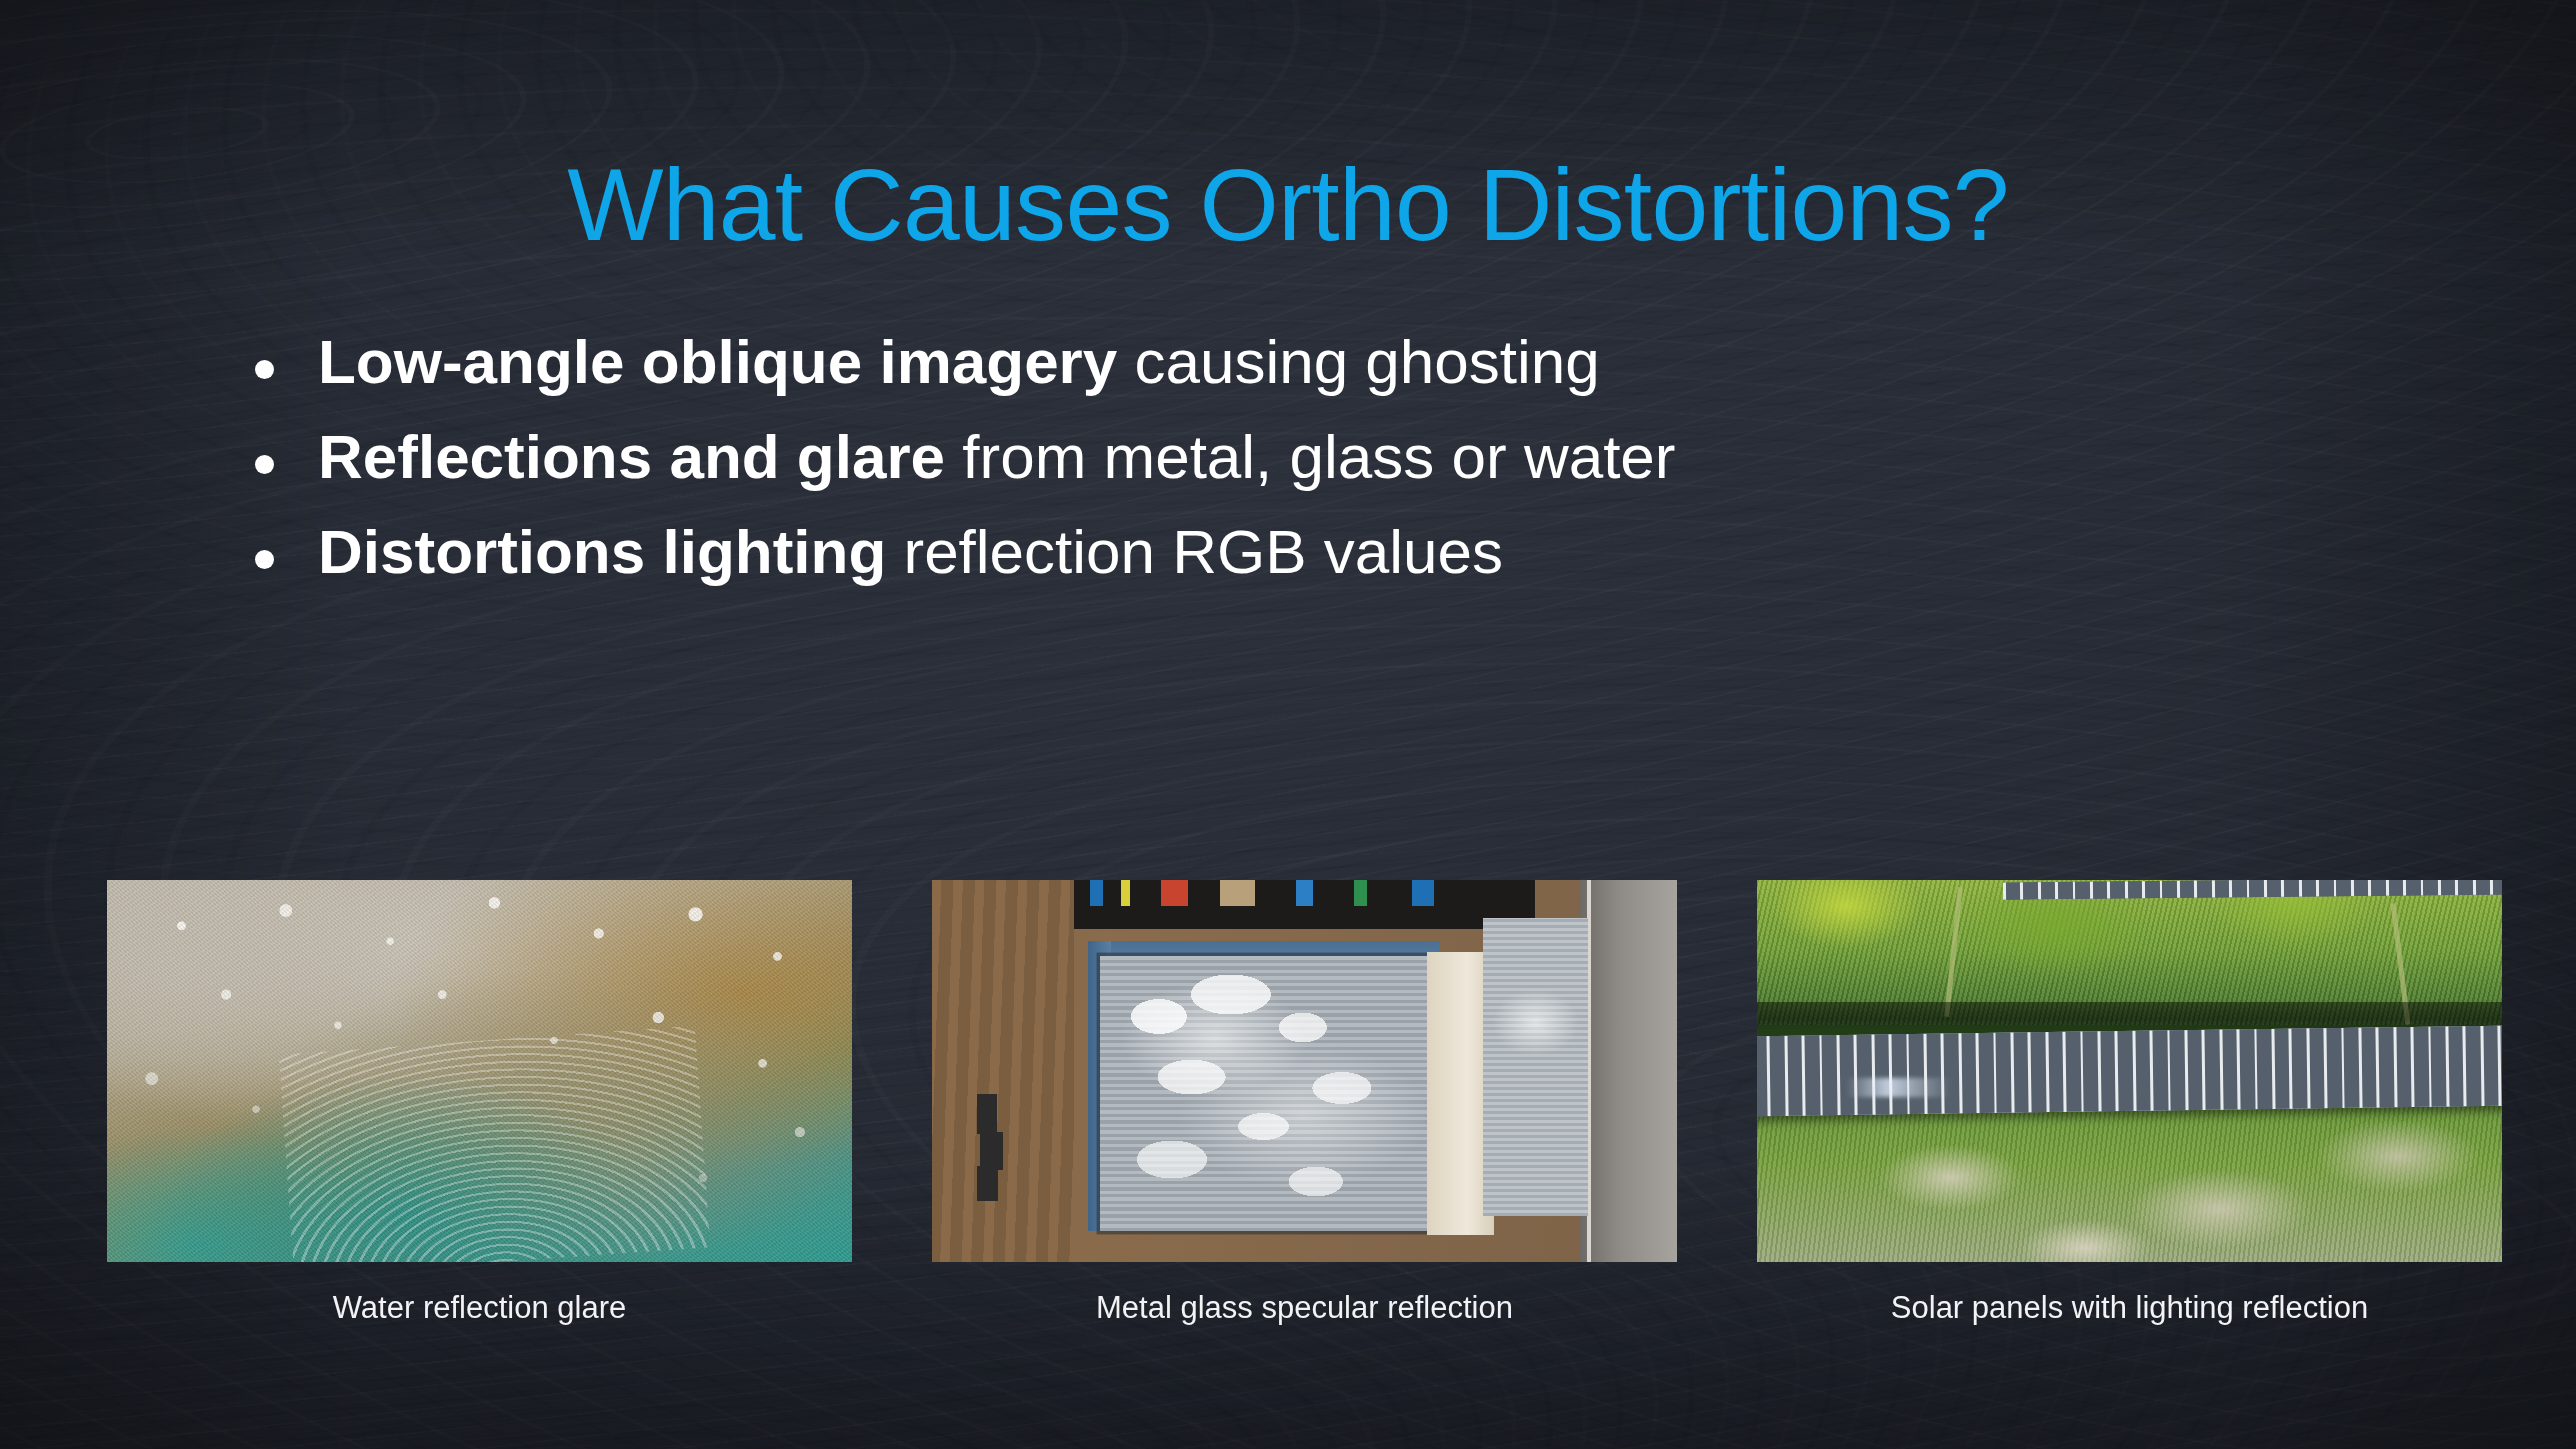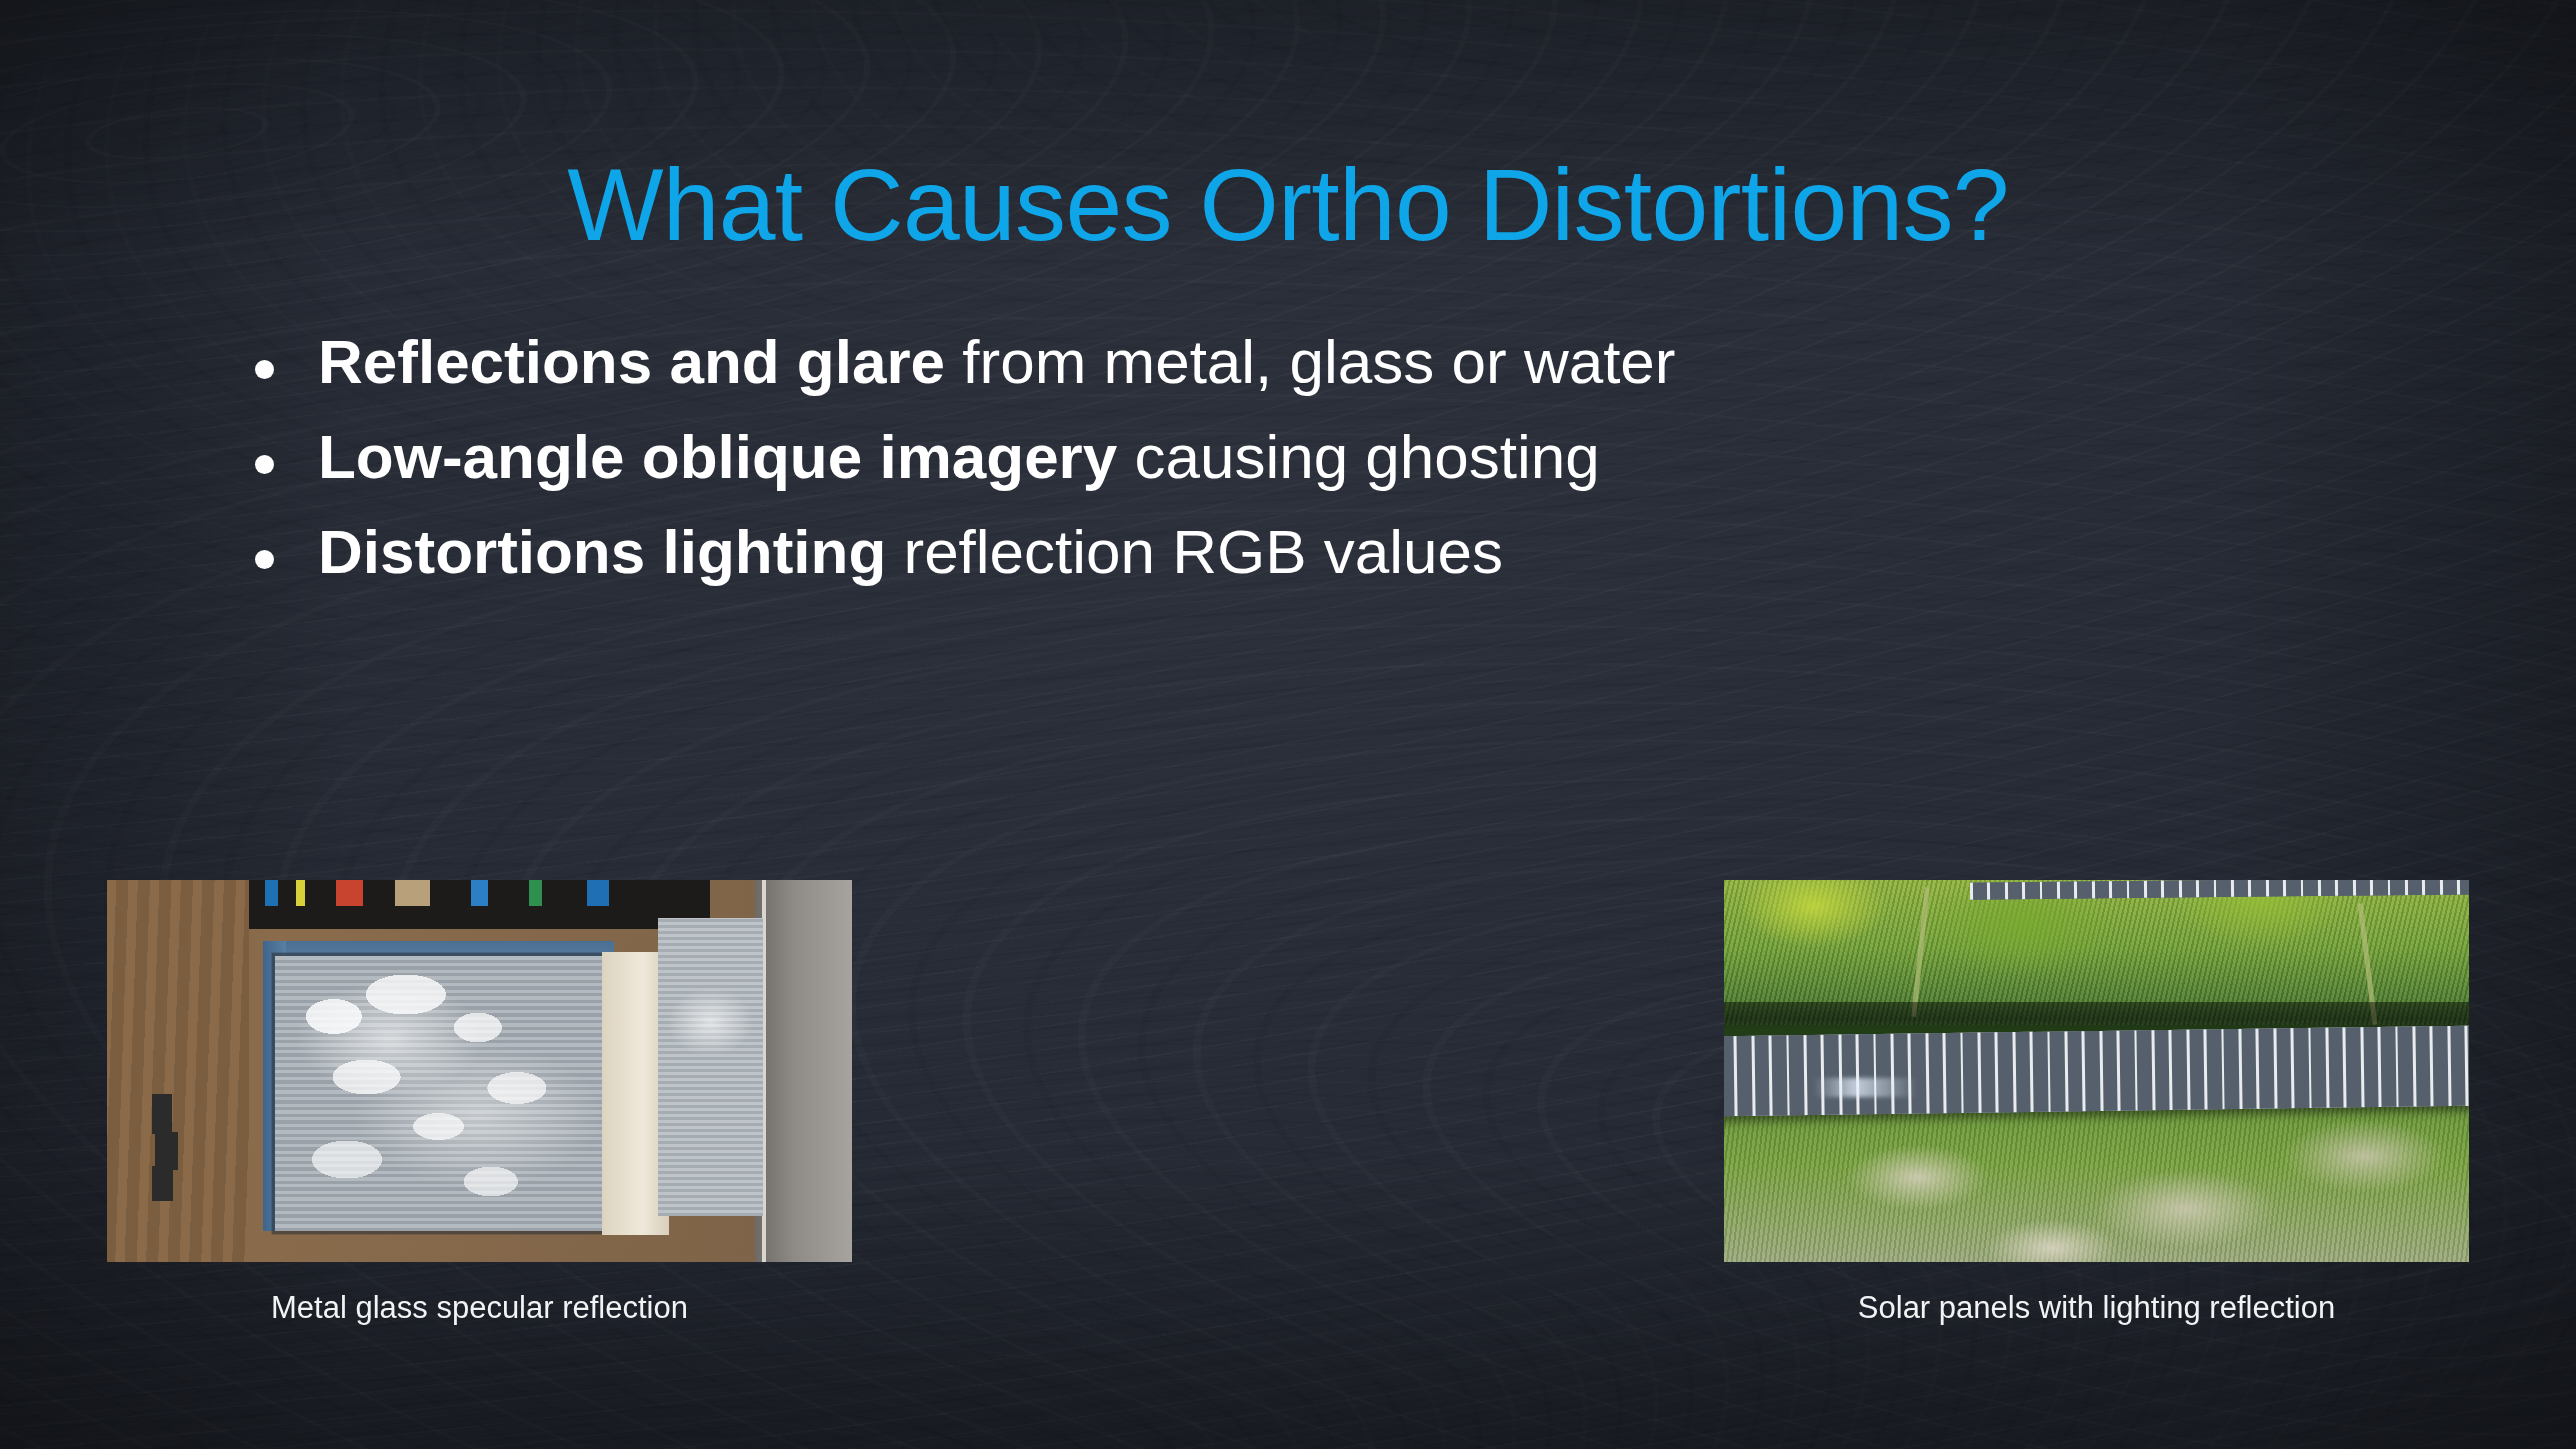--- a/index.html
+++ b/index.html
@@ -316,37 +316,47 @@
   <div class="bg-layer bg-vignette"></div>
 
   <div class="content">
 
     <h1 class="slide-title">What Causes Ortho Distortions?</h1>
 
     <div class="bullets">
 
       <div class="bullet-row">
         <span class="bullet-dot"></span>
-        <span class="bullet-text"><span class="bullet-strong">Reflections and glare</span><span class="bullet-rest"> from metal, glass or water</span></span>
+        <span class="bullet-text"><span class="bullet-strong">Low-angle oblique imagery</span><span class="bullet-rest"> causing ghosting</span></span>
       </div>
 
       <div class="bullet-row">
         <span class="bullet-dot"></span>
-        <span class="bullet-text"><span class="bullet-strong">Low-angle oblique imagery</span><span class="bullet-rest"> causing ghosting</span></span>
+        <span class="bullet-text"><span class="bullet-strong">Reflections and glare</span><span class="bullet-rest"> from metal, glass or water</span></span>
       </div>
 
       <div class="bullet-row">
         <span class="bullet-dot"></span>
         <span class="bullet-text"><span class="bullet-strong">Distortions lighting</span><span class="bullet-rest"> reflection RGB values</span></span>
       </div>
 
     </div>
 
     <div class="figure-row">
 
+      <figure class="figure">
+        <div class="figure-img">
+          <div class="photo-shore">
+            <div class="speckle"></div>
+            <div class="ripples"></div>
+            <div class="grain"></div>
+          </div>
+        </div>
+        <figcaption class="figure-caption">Water reflection glare</figcaption>
+      </figure>
 
       <figure class="figure">
         <div class="figure-img">
           <div class="photo-roof">
             <div class="dirt-left"></div>
             <div class="road-right"></div>
             <div class="road-line"></div>
             <div class="tar-strip"></div>
             <div class="debris"></div>
             <div class="bldg-blue"></div>

